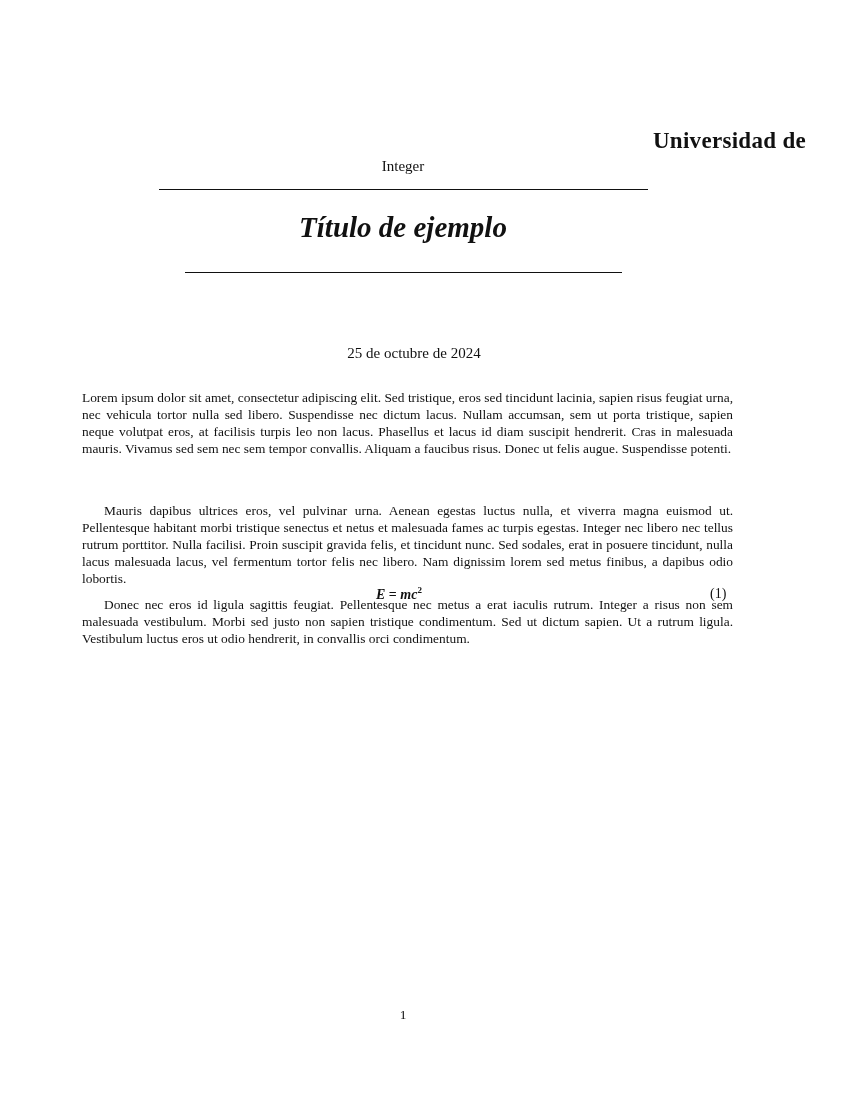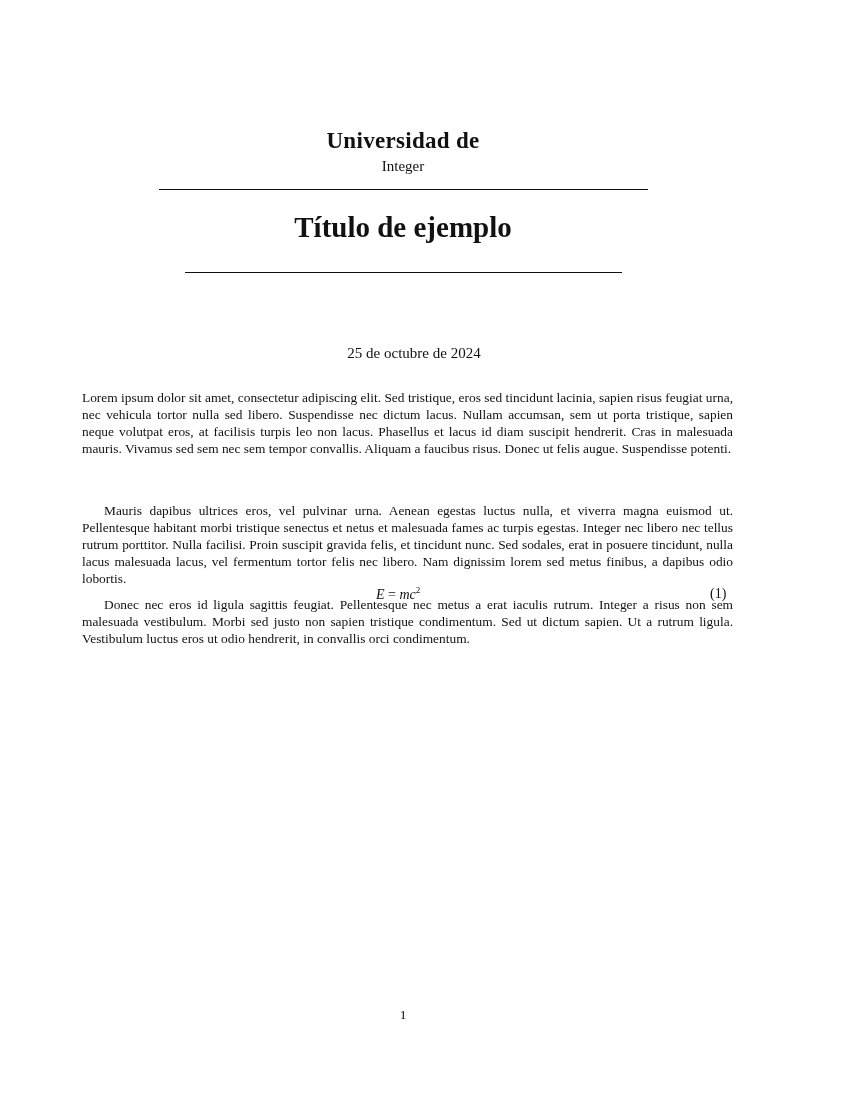--- a/index.html
+++ b/index.html
@@ -1,33 +1,33 @@
 <!DOCTYPE html>
 <html><head>
   <meta charset="utf-8">
   <style>
     html, body { margin: 0; padding: 0; background: #ffffff; }
     body { width: 856px; height: 1109px; position: relative; overflow: hidden;
            font-family: "DejaVu Serif", "Liberation Serif", serif; color: #111; }
     .abs { position: absolute; }
     .center { left: 0; width: 806px; text-align: center; }
-    #university { top: 128px; font-size: 23px; font-weight: bold; font-family: "Liberation Serif", serif; letter-spacing: 0.3px; }
+    #university { top: 128px; font-size: 23px; font-weight: bold; font-family: "Liberation Serif", serif; letter-spacing: 0.3px; text-align: right; }
     #subject { top: 158px; font-size: 15px; font-family: "Liberation Serif", serif; }
     .rule { height: 1.4px; background: #111; }
     #rule1 { top: 189px; left: 159px; width: 489px; }
-    #title { top: 211px; font-size: 29px; font-weight: bold; font-family: "Liberation Serif", serif; }
+    #title { top: 211px; font-size: 29px; font-weight: bold; font-family: "Liberation Serif", serif; font-style: italic; }
     #rule2 { top: 272px; left: 185px; width: 437px; }
     #date { top: 345px; font-size: 15px; font-family: "Liberation Serif", serif; padding-left: 11px; }
     .para { left: 78px; width: 651px; font-size: 13.4px; line-height: 17px;
             text-align: justify; font-family: "Liberation Serif", serif; margin: 4px; }
     .indent { text-indent: 22px; }
     #p1 { top: 385px; }
     #p2 { top: 498px; }
     #p3 { top: 592px; }
-    #equation { top: 585px; left: 376px; font-size: 14px; font-style: italic; font-family: "Liberation Serif", serif; }
+    #equation { top: 585px; left: 376px; font-size: 14px; font-style: italic; font-family: "Liberation Serif", serif; font-weight: bold; }
     #equation .up { font-style: normal; }
     #equation sup { font-size: 9px; font-style: normal; }
     #eqnum { top: 586px; left: 710px; font-size: 14px; font-family: "Liberation Serif", serif; }
     #pagenum { top: 1007px; left: 0; width: 806px; text-align: center; font-size: 13.5px; font-family: "Liberation Serif", serif; }
   </style>
 </head>
 <body>
 
 <div class="abs center" id="university">Universidad de</div>
 <div class="abs center" id="subject">Integer</div>

